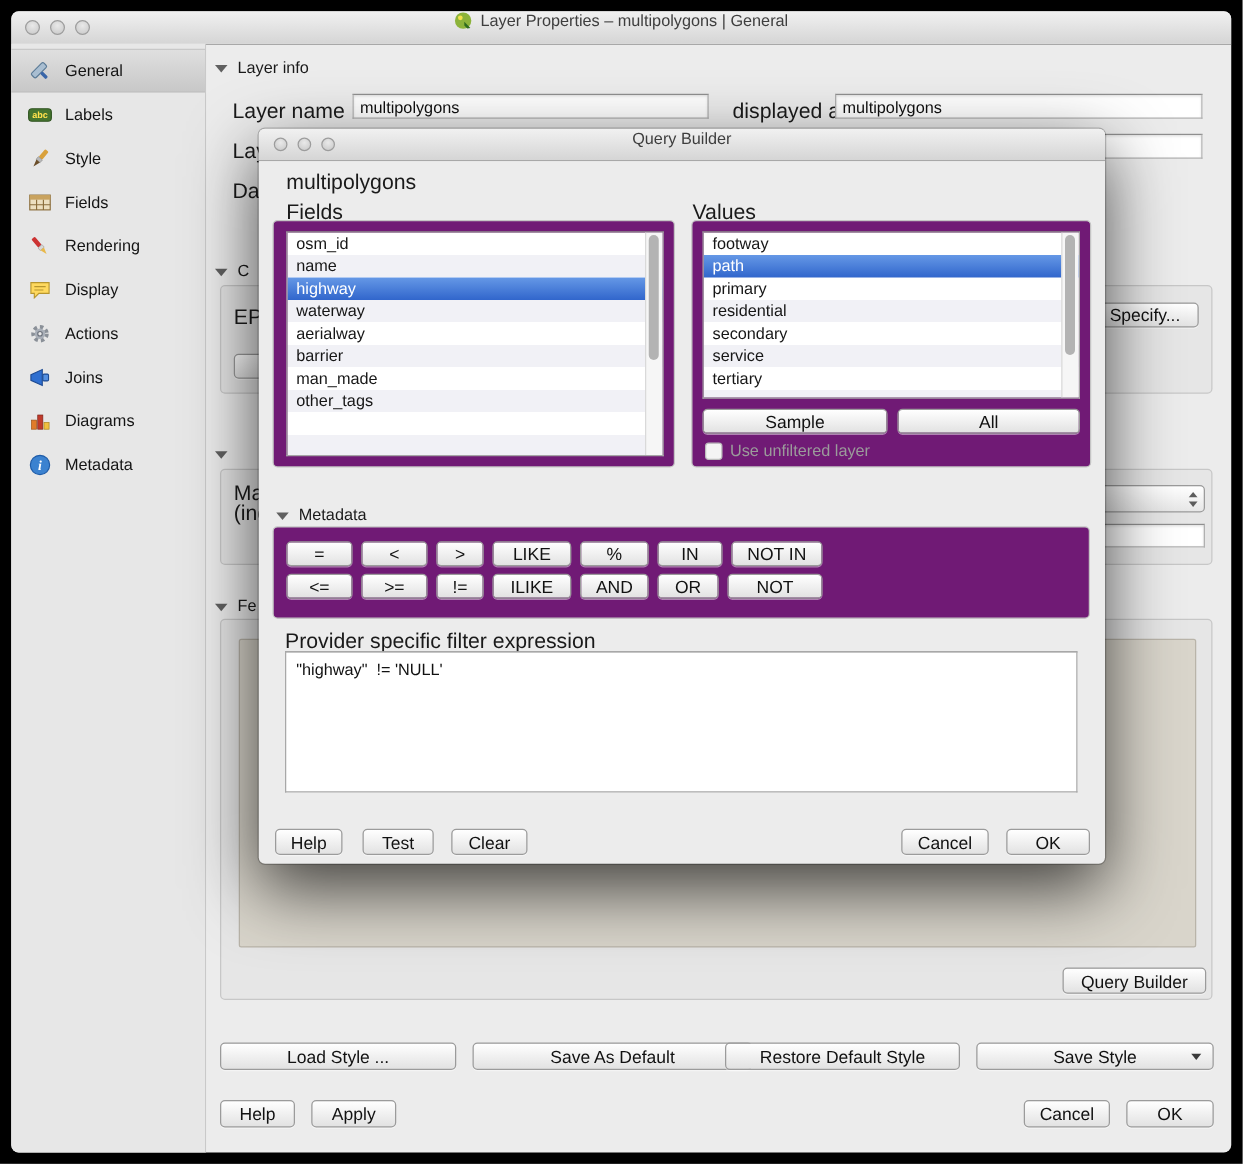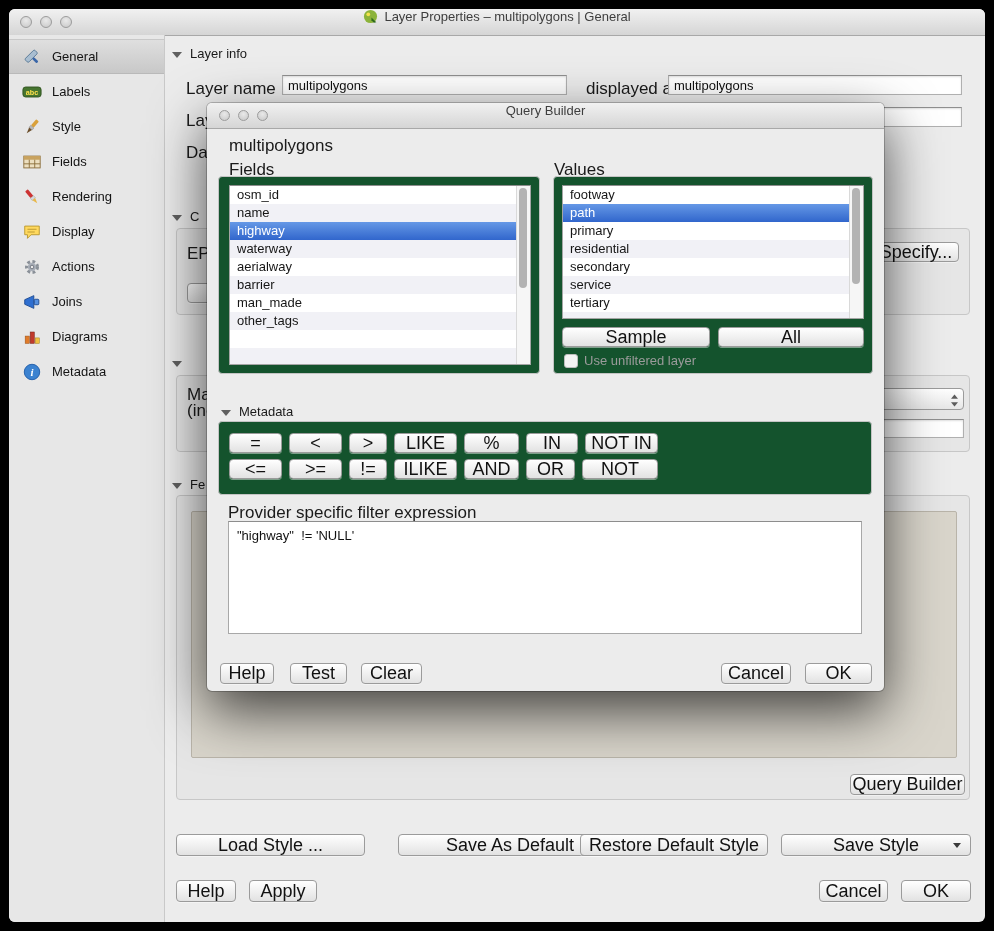--- a/index.html
+++ b/index.html
@@ -59,21 +59,21 @@
   .input {
     position:absolute; background:#fff; border:1px solid #b0b0b0; border-top-color:#8f8f8f;
     box-shadow:inset 0 1px 2px rgba(0,0,0,.13);
     font-size:13px; color:#101010; padding:2px 5px; box-sizing:border-box; line-height:15px;
     white-space:nowrap; overflow:hidden;
   }
   .btn {
     position:absolute; display:flex; align-items:center; justify-content:center;
     background:linear-gradient(#ffffff,#efefef 55%,#e2e2e2);
     border:1px solid #9b9b9b; border-radius:4px;
-    font-size:18px; color:#111; box-sizing:border-box; height:20px;
+    font-size:14px; color:#111; box-sizing:border-box; height:20px;
     box-shadow:0 1px 0 rgba(255,255,255,.45);
     white-space:nowrap;
   }
   .btn.inline { position:static; }
   .dd-arrow {
     position:absolute; right:9px; top:8px; width:0; height:0;
     border-left:4px solid transparent; border-right:4px solid transparent;
     border-top:5px solid #3a3a3a;
   }
   .combo {
@@ -85,21 +85,21 @@
   
   .dialog {
     position:absolute; left:207px; top:103px; width:677px; height:588px;
     background:#ececec; border-radius:5px; z-index:10;
     box-shadow:0 20px 55px rgba(0,0,0,.7), 0 0 0 1px rgba(0,0,0,.22);
   }
   .dialog .titlebar { height:25px; border-radius:5px 5px 0 0; }
   .dialog .lights { top:7px; left:12px; }
   .dialog .light { width:11px; height:11px; }
   .group {
-    position:absolute; background:#14532d; border:1px solid #c4c4c4;
+    position:absolute; background:#701a75; border:1px solid #c4c4c4;
     border-radius:4px; box-sizing:border-box;
   }
   .list {
     position:absolute; box-sizing:border-box; overflow:hidden;
     background:repeating-linear-gradient(180deg,#ffffff 0px,#ffffff 18px,#f1f1f6 18px,#f1f1f6 36px);
     border:1px solid #a5a5a5; border-top-color:#8d8d8d;
   }
   .lrow { height:18px; line-height:18px; font-size:13px; padding-left:7px; color:#161616; }
   .lrow.selected { background:linear-gradient(#6598e6,#3166cc); color:#fff; }
   .vscroll {
@@ -292,21 +292,21 @@
   <div class="sec-header" style="left:163px; top:468px;">
     <span class="tri"></span>
     <span>Fe</span>
   </div>
   <div class="box" style="left:167px; top:486px; width:794px; height:305px;">
     <div class="inset-panel" style="left:14px; top:15px; width:766px; height:247px;"></div>
     <div class="btn" style="left:673px; top:278px; width:115px; height:21px;">Query Builder</div>
   </div>
 
   <div class="btn" style="left:167px; top:825px; width:189px; height:22px;">Load Style ...</div>
-  <div class="btn" style="left:369px; top:825px; width:224px; height:22px;margin-left:20px;">Save As Default</div>
+  <div class="btn" style="left:369px; top:825px; width:224px; height:22px;">Save As Default</div>
   <div class="btn" style="left:571px; top:825px; width:188px; height:22px;">Restore Default Style</div>
   <div class="btn" style="left:772px; top:825px; width:190px; height:22px;">
     <span>Save Style</span>
     <span class="dd-arrow"></span>
   </div>
 
   <div class="btn" style="left:167px; top:871px; width:60px; height:22px;">Help</div>
   <div class="btn" style="left:240px; top:871px; width:68px; height:22px;">Apply</div>
   <div class="btn" style="left:810px; top:871px; width:69px; height:22px;">Cancel</div>
   <div class="btn" style="left:892px; top:871px; width:70px; height:22px;">OK</div>

